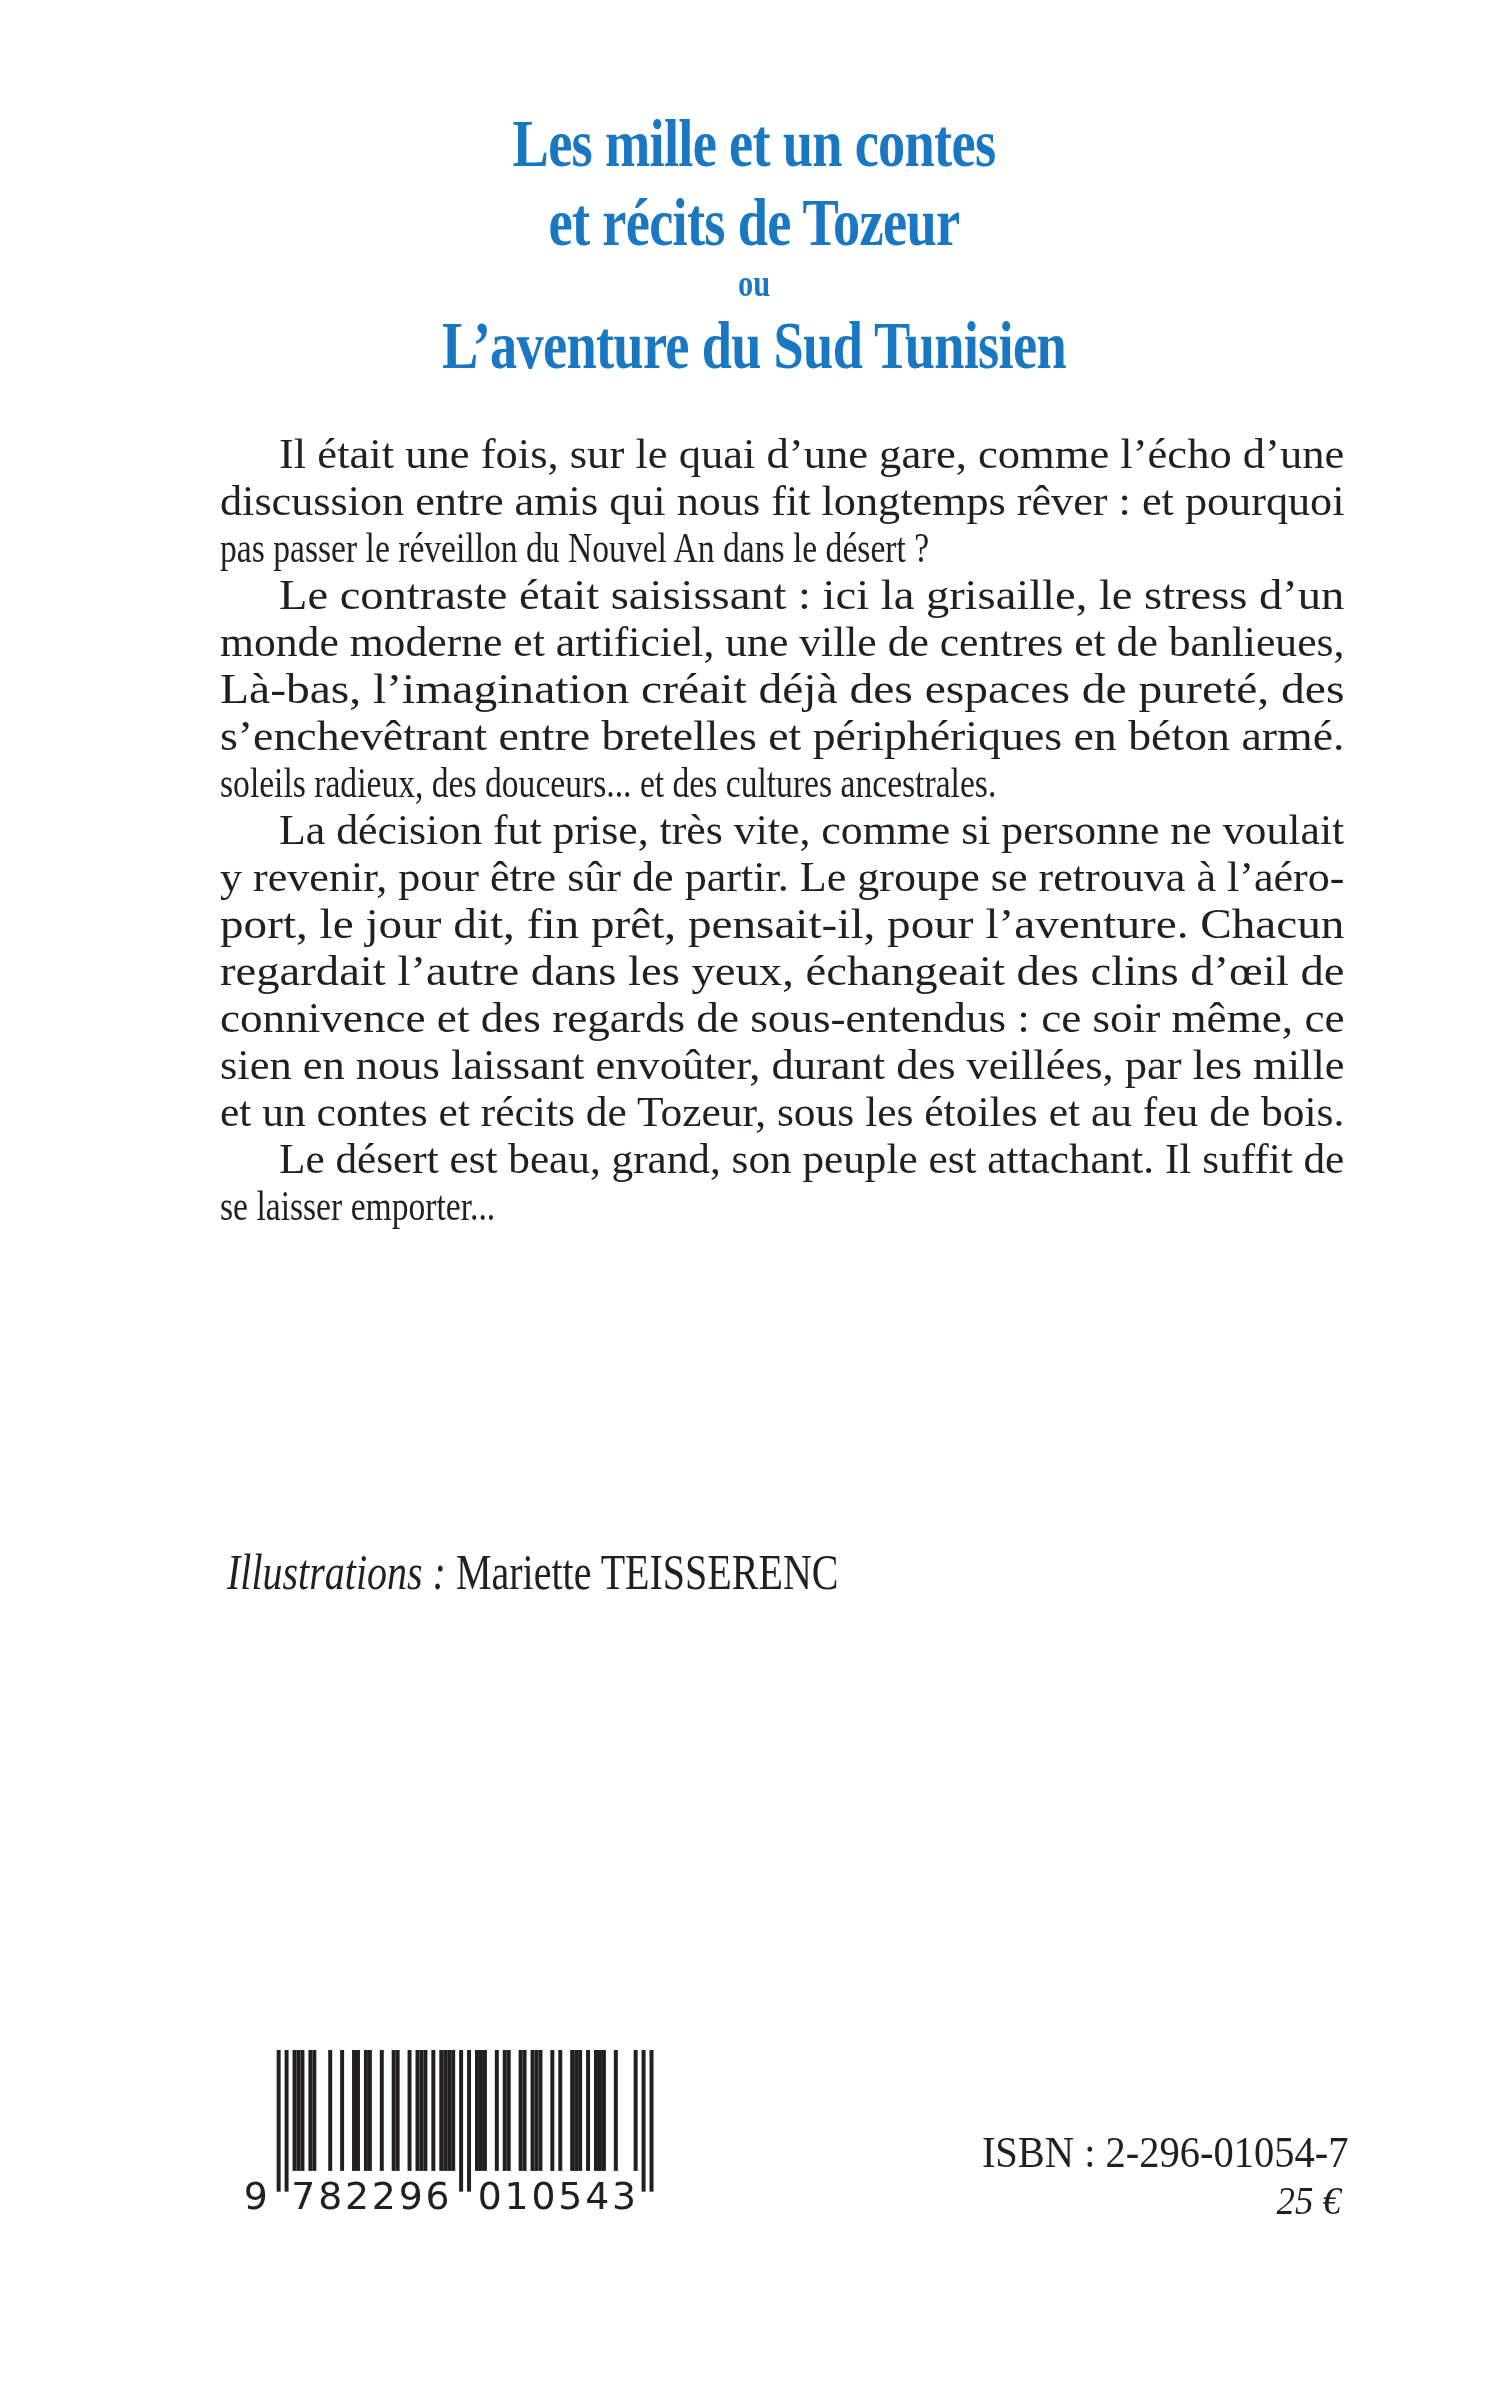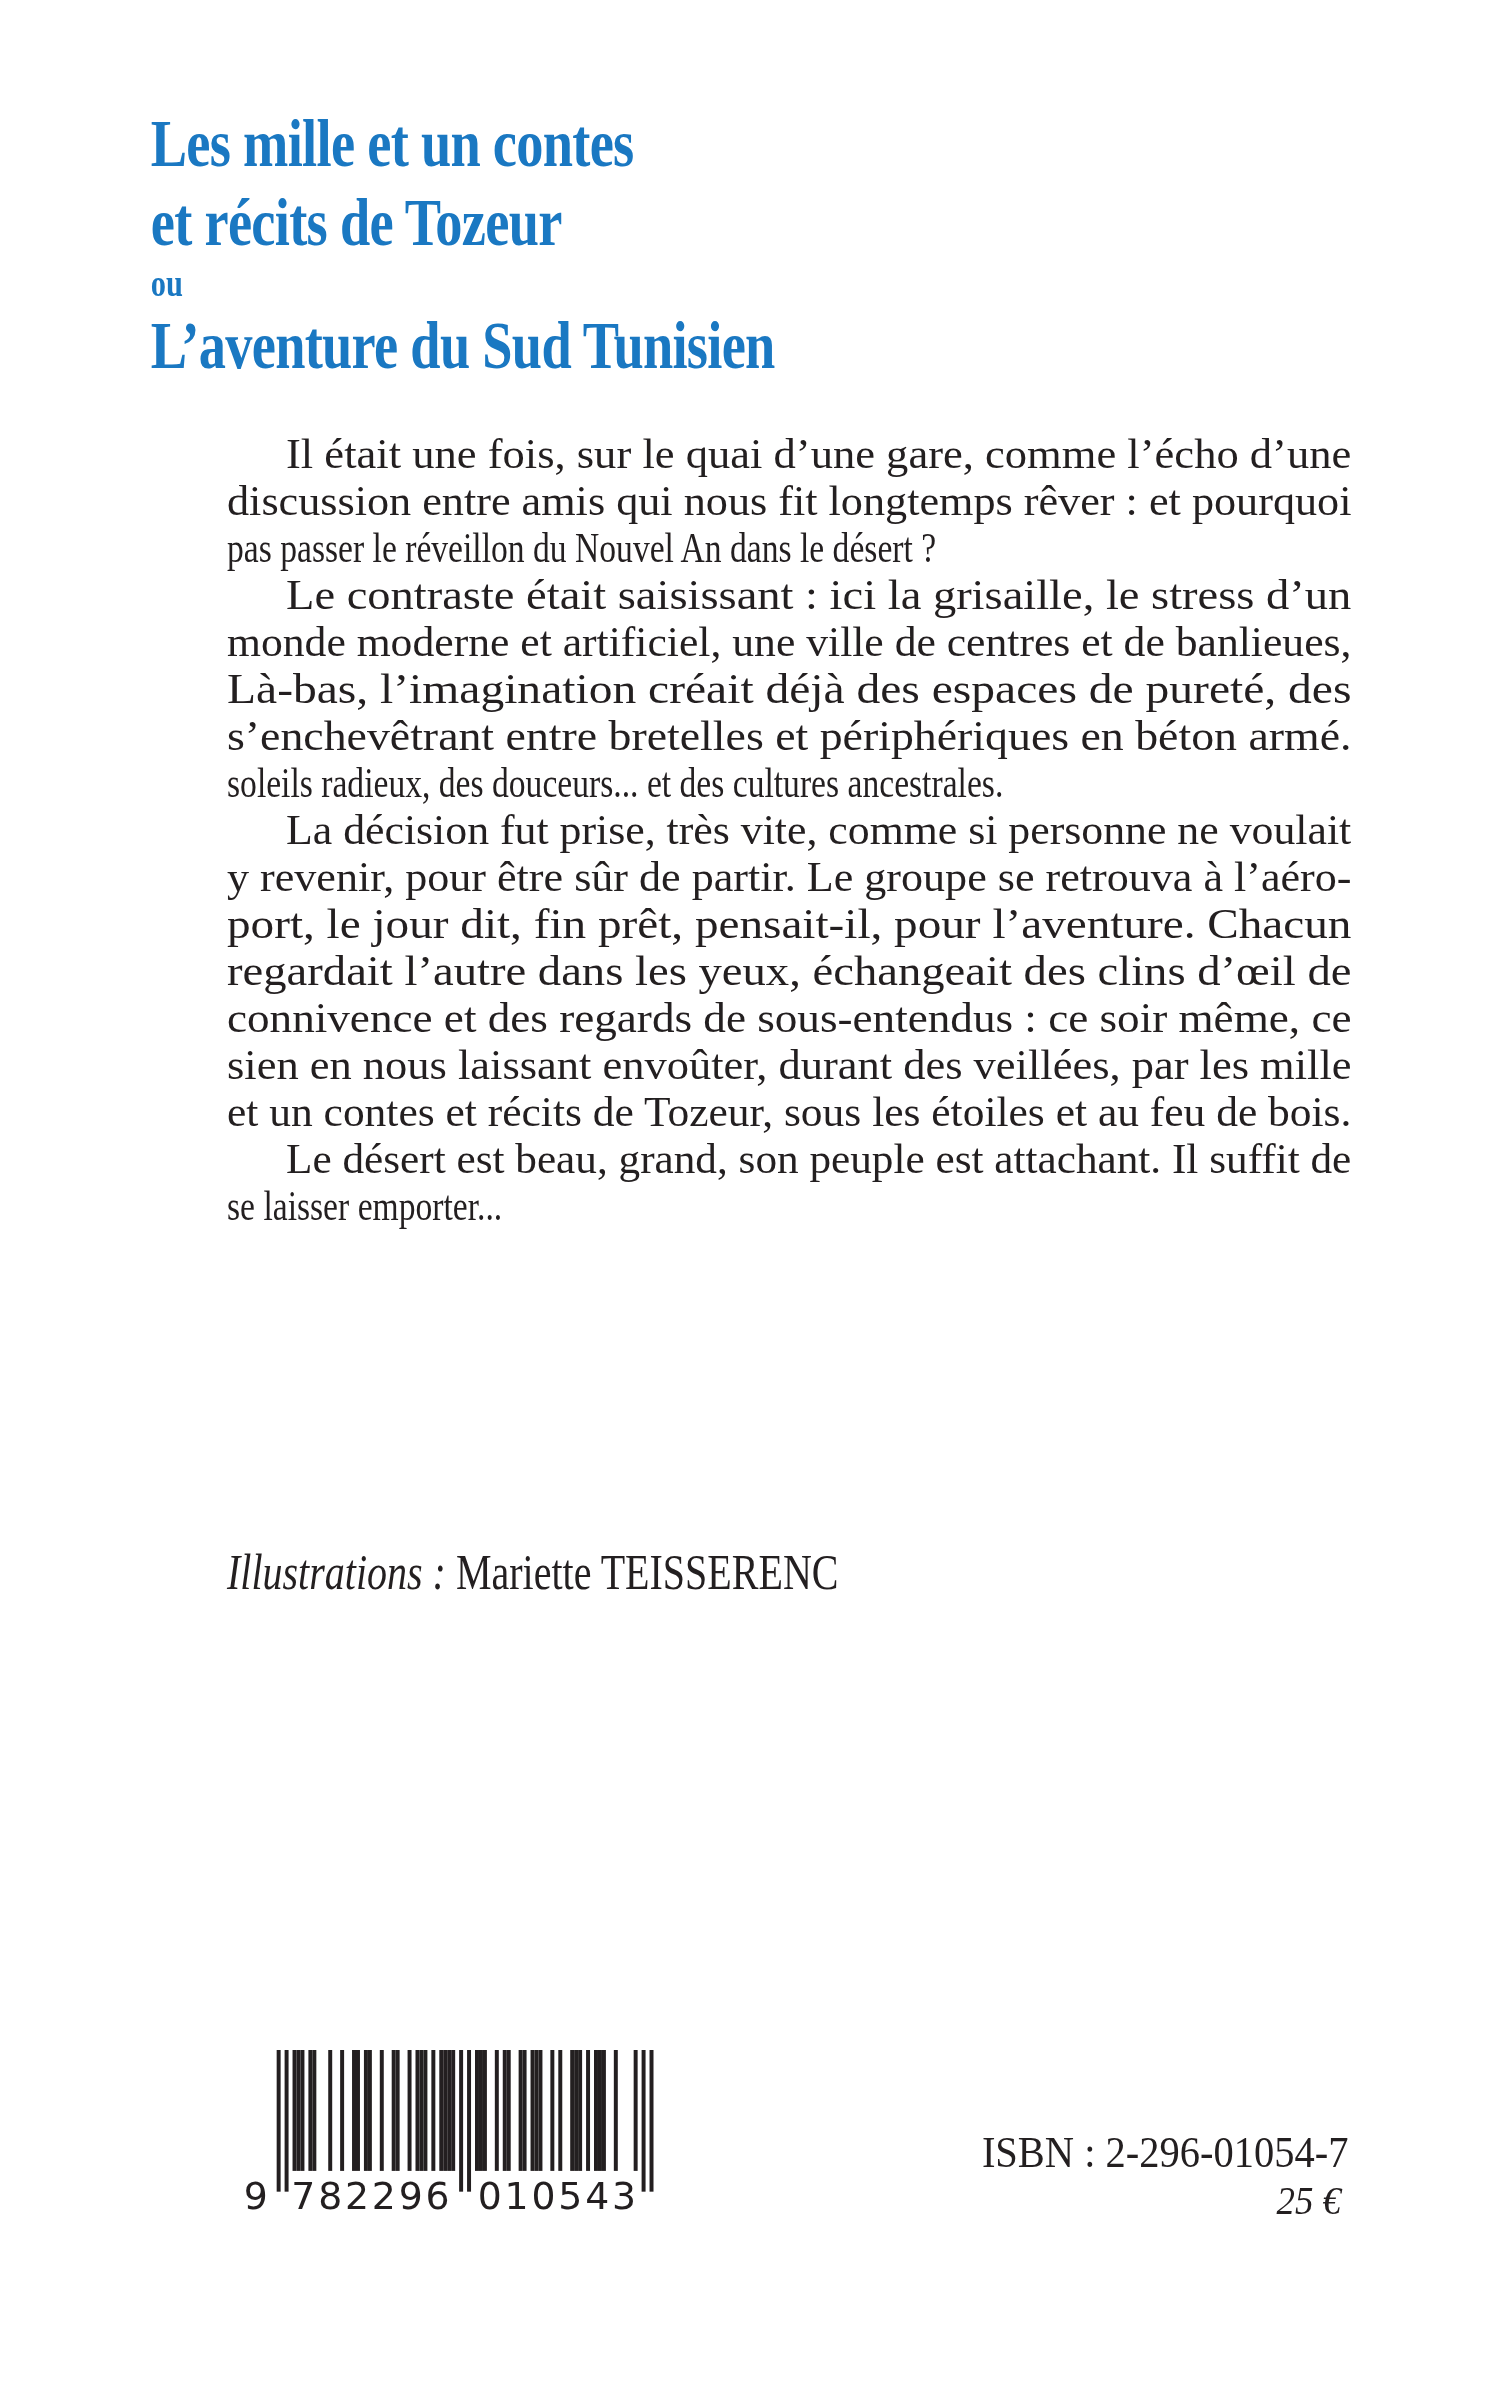--- a/index.html
+++ b/index.html
@@ -3,35 +3,35 @@
 <meta charset="utf-8">
 <style>
   html, body { margin: 0; padding: 0; background: #ffffff; }
   body {
     width: 1508px; height: 2403px; position: relative; overflow: hidden;
     font-family: "Liberation Serif", "DejaVu Serif", serif;
     color: #231f20;
   }
   .title-block {
     position: absolute; left: 0; top: 104px; width: 1508px;
-    text-align: left; color: #1a78c2; font-weight: bold;
+    text-align: center; color: #1a78c2; font-weight: bold;
   }
   .title-line {
     display: block; font-size: 68px; line-height: 79px; white-space: nowrap;
     transform: scaleX(0.80); transform-origin: 50% 50%;
     letter-spacing: -0.9px;
   }
   .title-or {
     display: block; font-size: 38px; line-height: 42px;
     transform: scaleX(0.80); transform-origin: 50% 50%;
   }
   .title-sub { margin-top: 1.9px; }
 
   .body-text {
-    position: absolute; left: 227px; top: 431px; width: 1115px;
+    position: absolute; left: 220px; top: 431px; width: 1115px;
   }
   .line {
     display: block; height: 47px; line-height: 47px;
     font-size: 42px; white-space: nowrap; position: relative;
   }
   .line > span.fit {
     display: inline-block; transform-origin: 0 50%;
   }
   .indent { padding-left: 59px; }
 

